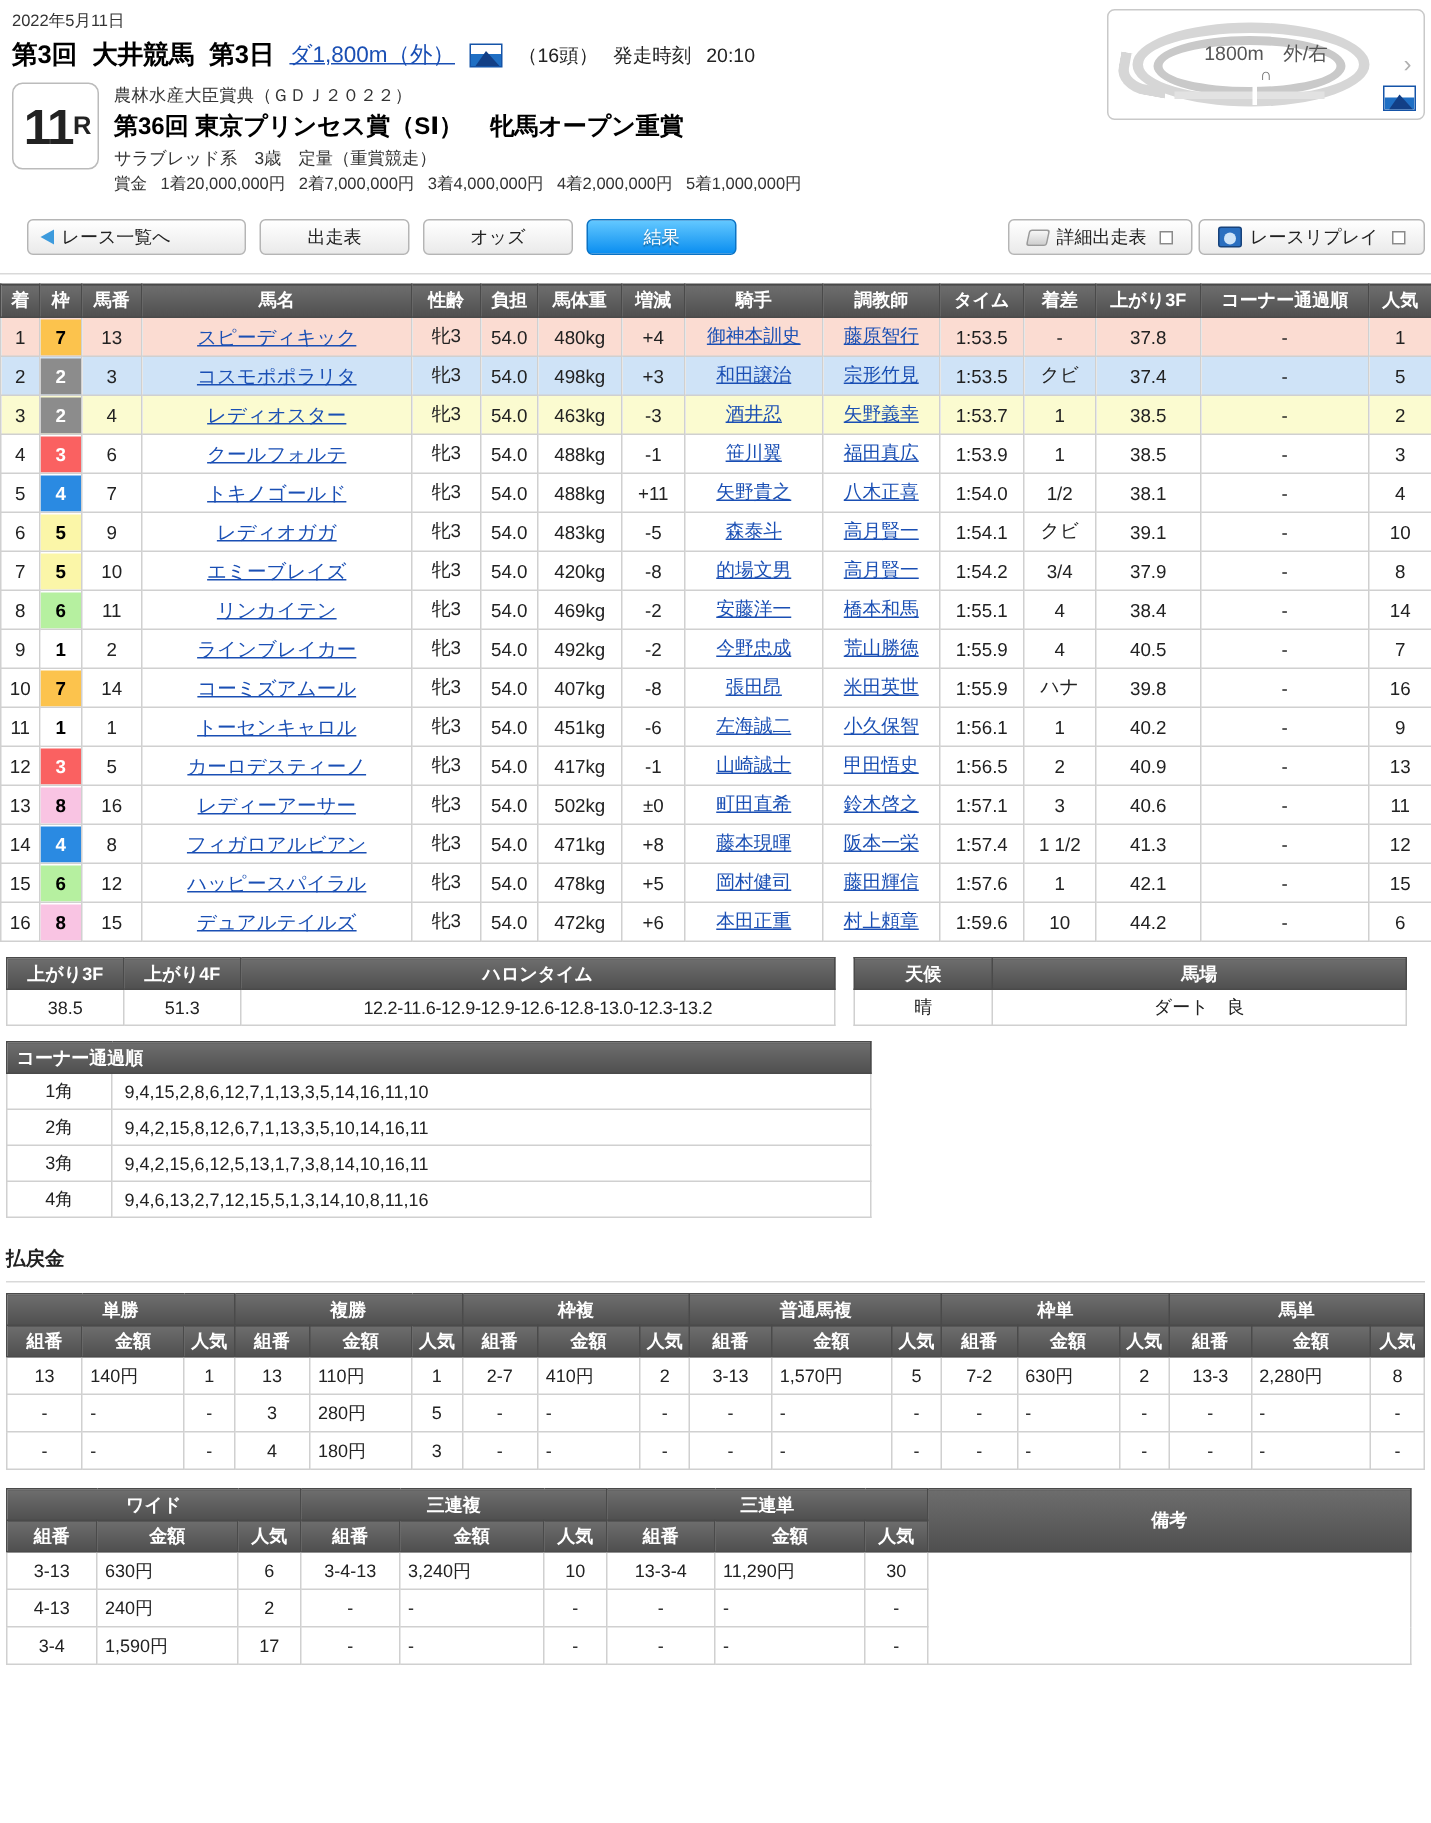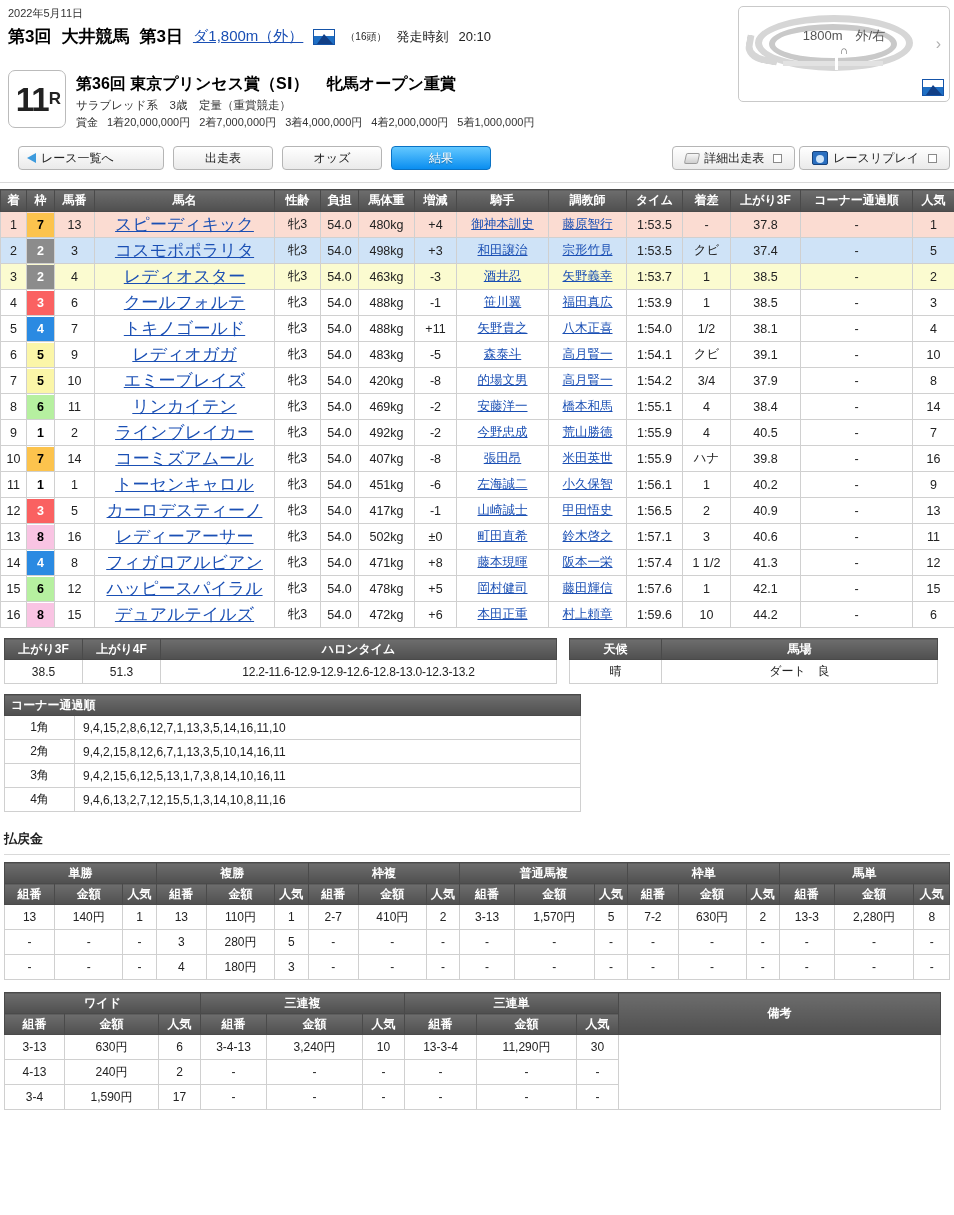--- a/index.html
+++ b/index.html
@@ -16,28 +16,28 @@
 
   
   .page { width: 954px; position: relative; }
 
   .hdr { padding: 6px 8px 0 8px; }
   .hdr-date { font-size: 11px; color: #333; margin-bottom: 4px; }
 
   .hdr-line1 {
     display: flex; align-items: center; gap: 10px;
     font-size: 17px; font-weight: bold; color: #000;
-    margin-bottom: 22px; white-space: nowrap;
+    margin-bottom: 7px; white-space: nowrap;
   }
   .hdr-line1 .kai { letter-spacing: 0px; }
   .hdr-line1 .course-link {
     font-size: 15px; font-weight: normal;
     color: #1a4fb4; text-decoration: underline;
   }
-  .hdr-line1 .small-n { font-size: 10px; font-weight: normal; color: #222; }
+  .hdr-line1 .small-n { font-size: 13px; font-weight: normal; color: #222; }
   .hdr-line1 .small-t { font-size: 13px; font-weight: normal; color: #222; }
 
   .wave-icon {
     display: inline-block; width: 22px; height: 16px;
     background: #ffffff; border: 1px solid #1554a8; position: relative;
     vertical-align: middle; overflow: hidden;
   }
   .wave-icon::before {
     content: ""; position: absolute; left: 0; right: 0; bottom: 0; top: 45%;
     background: #1f6fc4;
@@ -64,21 +64,21 @@
   .race-cond { font-size: 11.5px; color: #333; }
   .race-prize { font-size: 11px; color: #333; margin-top: 2px; }
   .race-prize span { margin-right: 9px; }
 
   
   .right-box {
     position: absolute; top: 6px; right: 4px; width: 212px;
   }
   .track-card {
     border: 1px solid #c9c9c9; border-radius: 5px; background: #fff;
-    height: 96px; position: relative; overflow: hidden;
+    height: 74px; position: relative; overflow: hidden;
   }
   .oval-outer {
     position: absolute; left: 16px; top: 8px; width: 158px; height: 56px;
     border: 7px solid #d6d6d6; border-radius: 50% / 50%;
   }
   .oval-inner {
     position: absolute; left: 30px; top: 17px; width: 128px; height: 40px;
     border: 6px solid #c9c9c9; border-radius: 50% / 50%;
   }
   .oval-tail {
@@ -160,21 +160,21 @@
     background: linear-gradient(#6d6d6d, #4f4f4f);
     color: #fff; font-size: 12px; font-weight: bold;
     border: 1px solid #4a4a4a; height: 22px; padding: 0 2px;
     text-align: center; white-space: nowrap;
   }
   table.grid td {
     border: 1px solid #d0d0d0; height: 26px; font-size: 12.5px;
     text-align: center; padding: 0 3px; white-space: nowrap; overflow: hidden;
   }
   td.name { text-align: left; padding-left: 12px; }
-  td.name a { font-size: 17px; }
+  td.name a { font-size: 13px; }
 
   tr.r1 td { background: #fbdcd2; }
   tr.r2 td { background: #cfe3f7; }
   tr.r3 td { background: #fbfbd0; }
   tr.rn td { background: #ffffff; }
 
   .waku {
     display: inline-block; width: 100%; height: 24px; line-height: 24px;
     font-weight: bold; font-size: 12.5px;
   }
@@ -221,21 +221,21 @@
   table.pay { border-collapse: collapse; table-layout: fixed; margin: 0 4px; }
   table.pay th {
     background: linear-gradient(#6d6d6d, #4f4f4f); color: #fff;
     font-size: 12px; font-weight: bold; border: 1px solid #4a4a4a;
     height: 21px; text-align: center; white-space: nowrap;
   }
   table.pay td {
     border: 1px solid #d0d0d0; height: 25px; font-size: 12px; background: #fff;
     text-align: center; white-space: nowrap; padding: 0 5px;
   }
-  table.pay td.amt { text-align: center; }
+  table.pay td.amt { text-align: left; }
   table.pay td.blank { background: #fff; }
 </style>
 </head>
 <body>
 
 <div class="page">
 
   <div class="hdr">
     <div class="hdr-date">2022年5月11日</div>
 
@@ -249,20 +249,21 @@
       <span class="small-t">発走時刻</span>
       <span class="small-t">20:10</span>
     </div>
 
     <div class="hdr-main">
       <div class="race-badge">
         <span class="num">11</span>
         <span class="r">R</span>
       </div>
       <div class="race-texts">
+        <div class="race-sub1">農林水産大臣賞典（ＧＤＪ２０２２）</div>
         <div class="race-title">
           <span>第36回 東京プリンセス賞（SⅠ）</span><span class="gap"></span><span>牝馬オープン重賞</span>
         </div>
         <div class="race-cond">サラブレッド系　3歳　定量（重賞競走）</div>
         <div class="race-prize">
           <span>賞金</span><span>1着20,000,000円</span><span>2着7,000,000円</span><span>3着4,000,000円</span><span>4着2,000,000円</span><span>5着1,000,000円</span>
         </div>
       </div>
     </div>
   </div>

